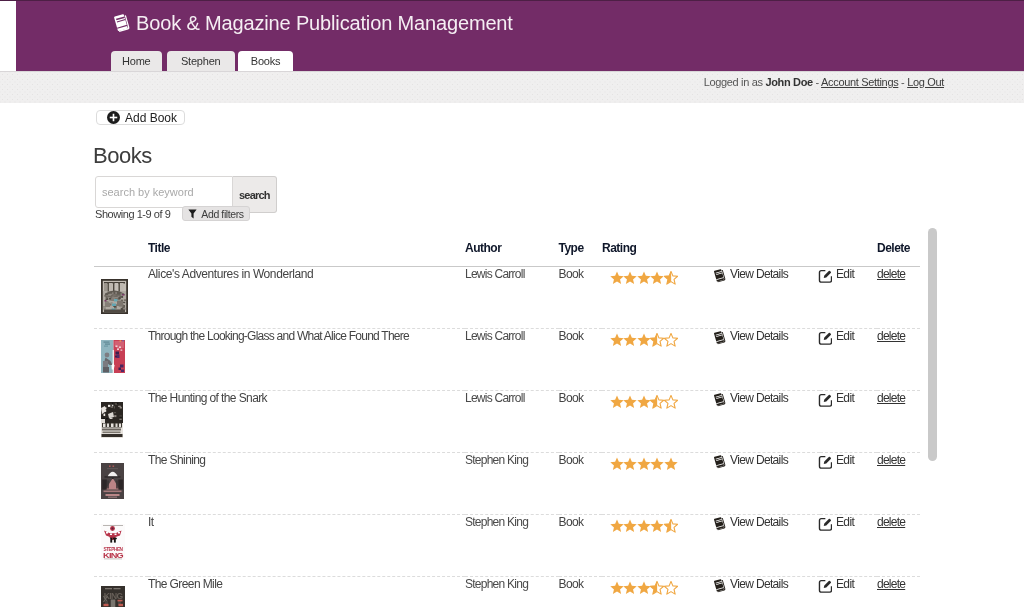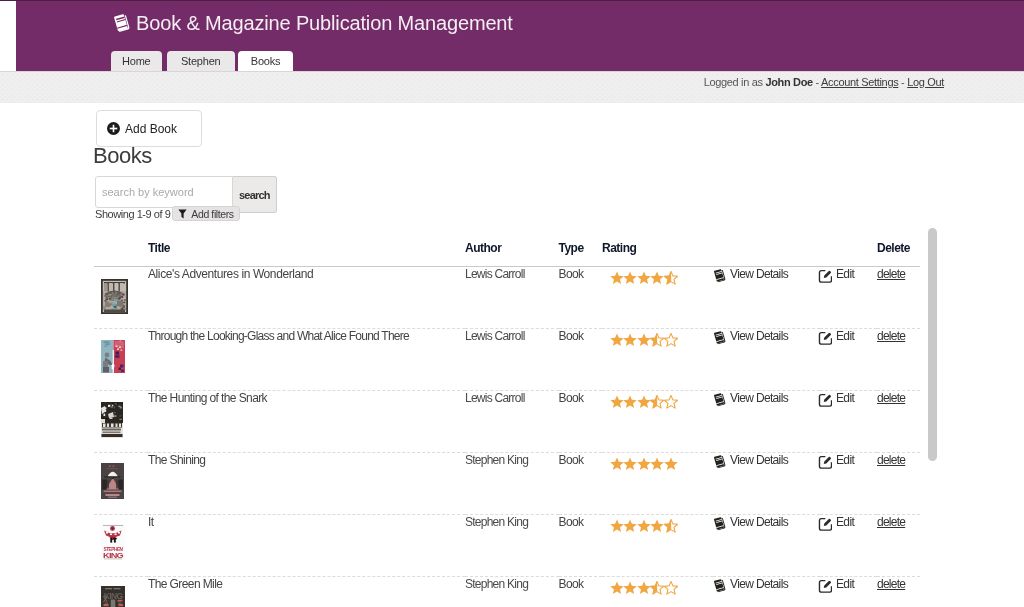--- a/index.html
+++ b/index.html
@@ -10,29 +10,29 @@
 .brand { position:absolute; left:97px; top:11px; color:#f5eef3; font-size:20px; letter-spacing:-0.15px; display:flex; align-items:center; }
 .brand svg { margin-right:6px; }
 nav { position:absolute; left:95px; bottom:0; }
 nav a { display:inline-block; font-size:11px; letter-spacing:-0.2px; color:#333; background:#eae8e8; text-decoration:none; padding:4px 11px; border-radius:4px 4px 0 0; margin-right:5.4px; }
 nav a:nth-child(2) { padding:4px 14px; margin-right:3.6px; }
 nav a.active { padding:4px 12.7px; }
 nav a.active { background:#fff; }
 .loginbar { height:32px; background:#f0efef; background-image:radial-gradient(circle, #e4e2e2 0.9px, transparent 1px), radial-gradient(circle, #e4e2e2 0.9px, transparent 1px); background-size:5px 5px; background-position:0 0, 2.5px 2.5px; border-top:1px solid #d9d6d8; font-size:11px; letter-spacing:-0.33px; color:#565656; text-align:right; padding:4px 80px 0 0; }
 .loginbar b { color:#333; }
 .loginbar a { color:#3c3c3c; }
-.addbook { position:absolute; left:96px; top:110px; height:37px; display:inline-flex; align-items:center; background:#fff; border:1px solid #dcdcdc; border-radius:4px; padding:0 24px 0 10px; font-size:12px; font-family:inherit; color:#222; }
+.addbook { position:absolute; left:96px; top:110px; height:15px; display:inline-flex; align-items:center; background:#fff; border:1px solid #dcdcdc; border-radius:4px; padding:0 7px 0 10px; font-size:12px; font-family:inherit; color:#222; }
 .addbook svg { margin-right:5px; }
 h2 { position:absolute; left:93px; top:142.5px; font-size:22px; letter-spacing:-0.45px; font-weight:400; color:#3d3d3d; }
 .searchrow { position:absolute; left:95px; top:176px; display:flex; }
 .searchrow input { width:138px; height:32px; border:1px solid #d9d7d6; border-radius:3px 0 0 3px; font-family:inherit; font-size:11px; padding:10px 6px; color:#444; }
 .searchrow input::placeholder { color:#a9a9a9; }
 .searchrow button { height:37px; border:1px solid #d0cecd; border-left:none; background:#eceae9; border-radius:0 3px 3px 0; font-family:inherit; font-size:11px; font-weight:700; letter-spacing:-0.8px; color:#333; padding:0 6px; }
 .showrow { position:absolute; left:95px; top:206px; font-size:11px; letter-spacing:-0.45px; color:#3c3c3c; display:flex; align-items:center;justify-content:center; }
-.filters { margin-left:2px; display:inline-flex; align-items:center; background:#e5e3e3; border:1px solid #d5d3d3; border-radius:3px; padding:0 5px; height:15px; font-size:10.5px; letter-spacing:-0.4px; font-family:inherit; color:#3c3c3c; }
+.filters { margin-left:12px; display:inline-flex; align-items:center; background:#e5e3e3; border:1px solid #d5d3d3; border-radius:3px; padding:0 5px; height:15px; font-size:10.5px; letter-spacing:-0.4px; font-family:inherit; color:#3c3c3c; }
 .filters svg { margin-right:4px; }
 table { position:absolute; left:94px; top:230px; border-collapse:collapse; width:826px; table-layout:fixed; }
 col.c-thumb{width:54px;} col.c-title{width:317px;} col.c-author{width:93.5px;} col.c-type{width:43.5px;} col.c-rating{width:111px;} col.c-view{width:107px;} col.c-edit{width:57px;} col.c-del{width:43px;}
 th { text-align:left; font-size:12px; letter-spacing:-0.5px; color:#0f172a; height:36px; vertical-align:top; padding-top:11px; line-height:15px; }
 thead tr { border-bottom:1px solid #c9c9c9; }
 tbody tr { border-bottom:1px dashed #dcdcdc; }
 td { vertical-align:top; font-size:12px; letter-spacing:-0.6px; color:#434343; height:62px; line-height:15px; }
 td.ath { letter-spacing:-0.75px; color:#4a4a4a; }
 td.thumb { padding-left:7px; }
 .stars { white-space:nowrap; padding-left:8px; }

